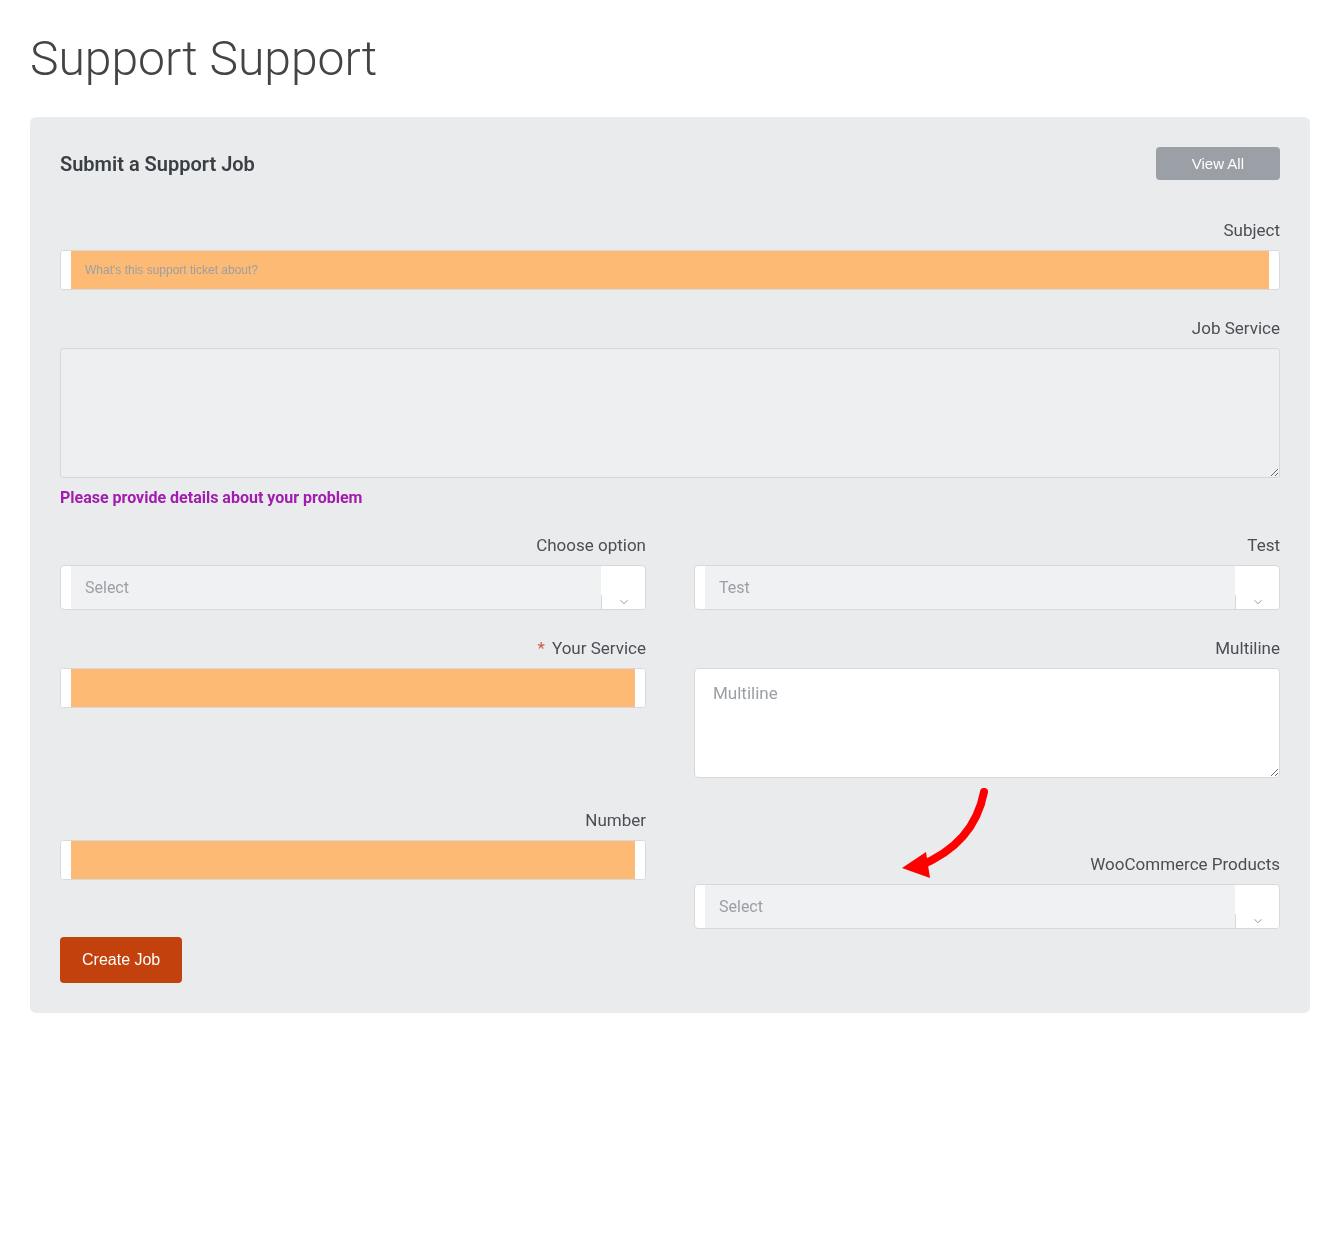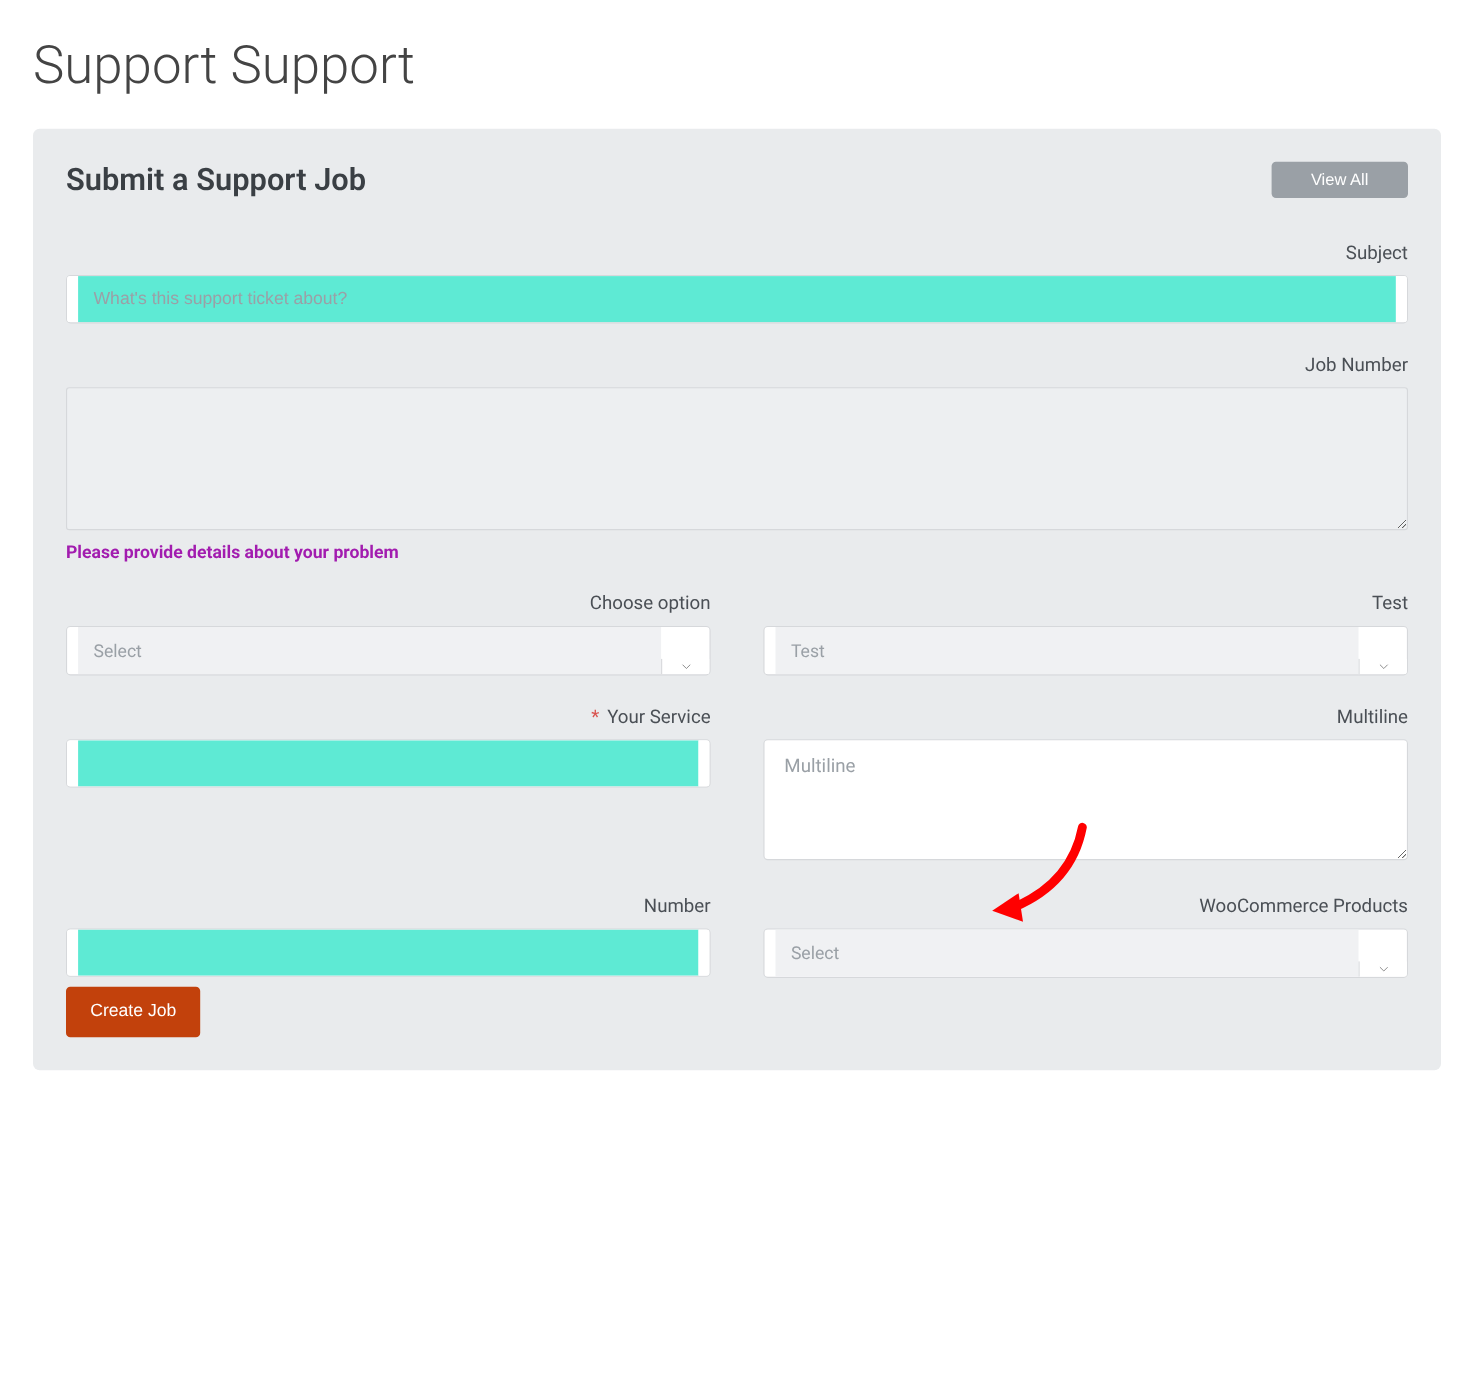--- a/index.html
+++ b/index.html
@@ -25,21 +25,21 @@
       padding: 30px;
       position: relative;
     }
     .panel-header {
       display: flex;
       justify-content: space-between;
       align-items: center;
       margin-bottom: 40px;
     }
     .panel-title {
-      font-size: 28px;
+      font-size: 20px;
       font-weight: 600;
       color: #3a3f44;
     }
     .view-all-btn {
       background: #9aa0a6;
       color: #ffffff;
       border: none;
       padding: 8px 36px;
       border-radius: 4px;
       font-size: 15px;
@@ -67,23 +67,23 @@
       overflow: hidden;
     }
     .input-left-pad {
       width: 10px;
       background: #ffffff;
       flex-shrink: 0;
     }
     .text-input {
       flex: 1;
       border: none;
-      background: #5eead4;
+      background: #fdba74;
       padding: 12px 14px;
-      font-size: 16px;
+      font-size: 12px;
       color: #4a4f55;
       outline: none;
     }
     .text-input::placeholder {
       color: #9aa0a6;
     }
     .input-right-pad {
       width: 10px;
       background: #ffffff;
       flex-shrink: 0;
@@ -191,21 +191,21 @@
     <label class="form-label">Subject</label>
     <div class="input-wrapper">
       <div class="input-left-pad"></div>
       <input type="text" class="text-input" placeholder="What's this support ticket about?" style="">
       <div class="input-right-pad"></div>
     </div>
   </div>
 
   
   <div class="form-group">
-    <label class="form-label">Job Number</label>
+    <label class="form-label">Job Service</label>
     <textarea class="textarea-plain" style=""></textarea>
     <div class="helper-text">Please provide details about your problem</div>
   </div>
 
   
   <div class="row">
     <div class="col">
       <label class="form-label">Choose option</label>
       <div class="select-wrapper">
         <div class="select-left-pad"></div>
@@ -253,21 +253,21 @@
   
   <div class="row" style="margin-top:28px; position:relative;">
     <div class="col">
       <label class="form-label">Number</label>
       <div class="input-wrapper">
         <div class="input-left-pad"></div>
         <input type="text" class="text-input" style="">
         <div class="input-right-pad"></div>
       </div>
     </div>
-    <div class="col" style="position:relative;">
+    <div class="col" style="position:relative;margin-top:44px;">
       <label class="form-label">WooCommerce Products</label>
       <div class="select-wrapper">
         <div class="select-left-pad"></div>
         <div class="select-display">Select</div>
         <div class="select-arrow">
           <svg width="14" height="14" viewBox="0 0 24 24" fill="none" stroke="#888" stroke-width="1.5">
               <polyline points="6 9 12 15 18 9"></polyline>
             </svg>
         </div>
       </div>

